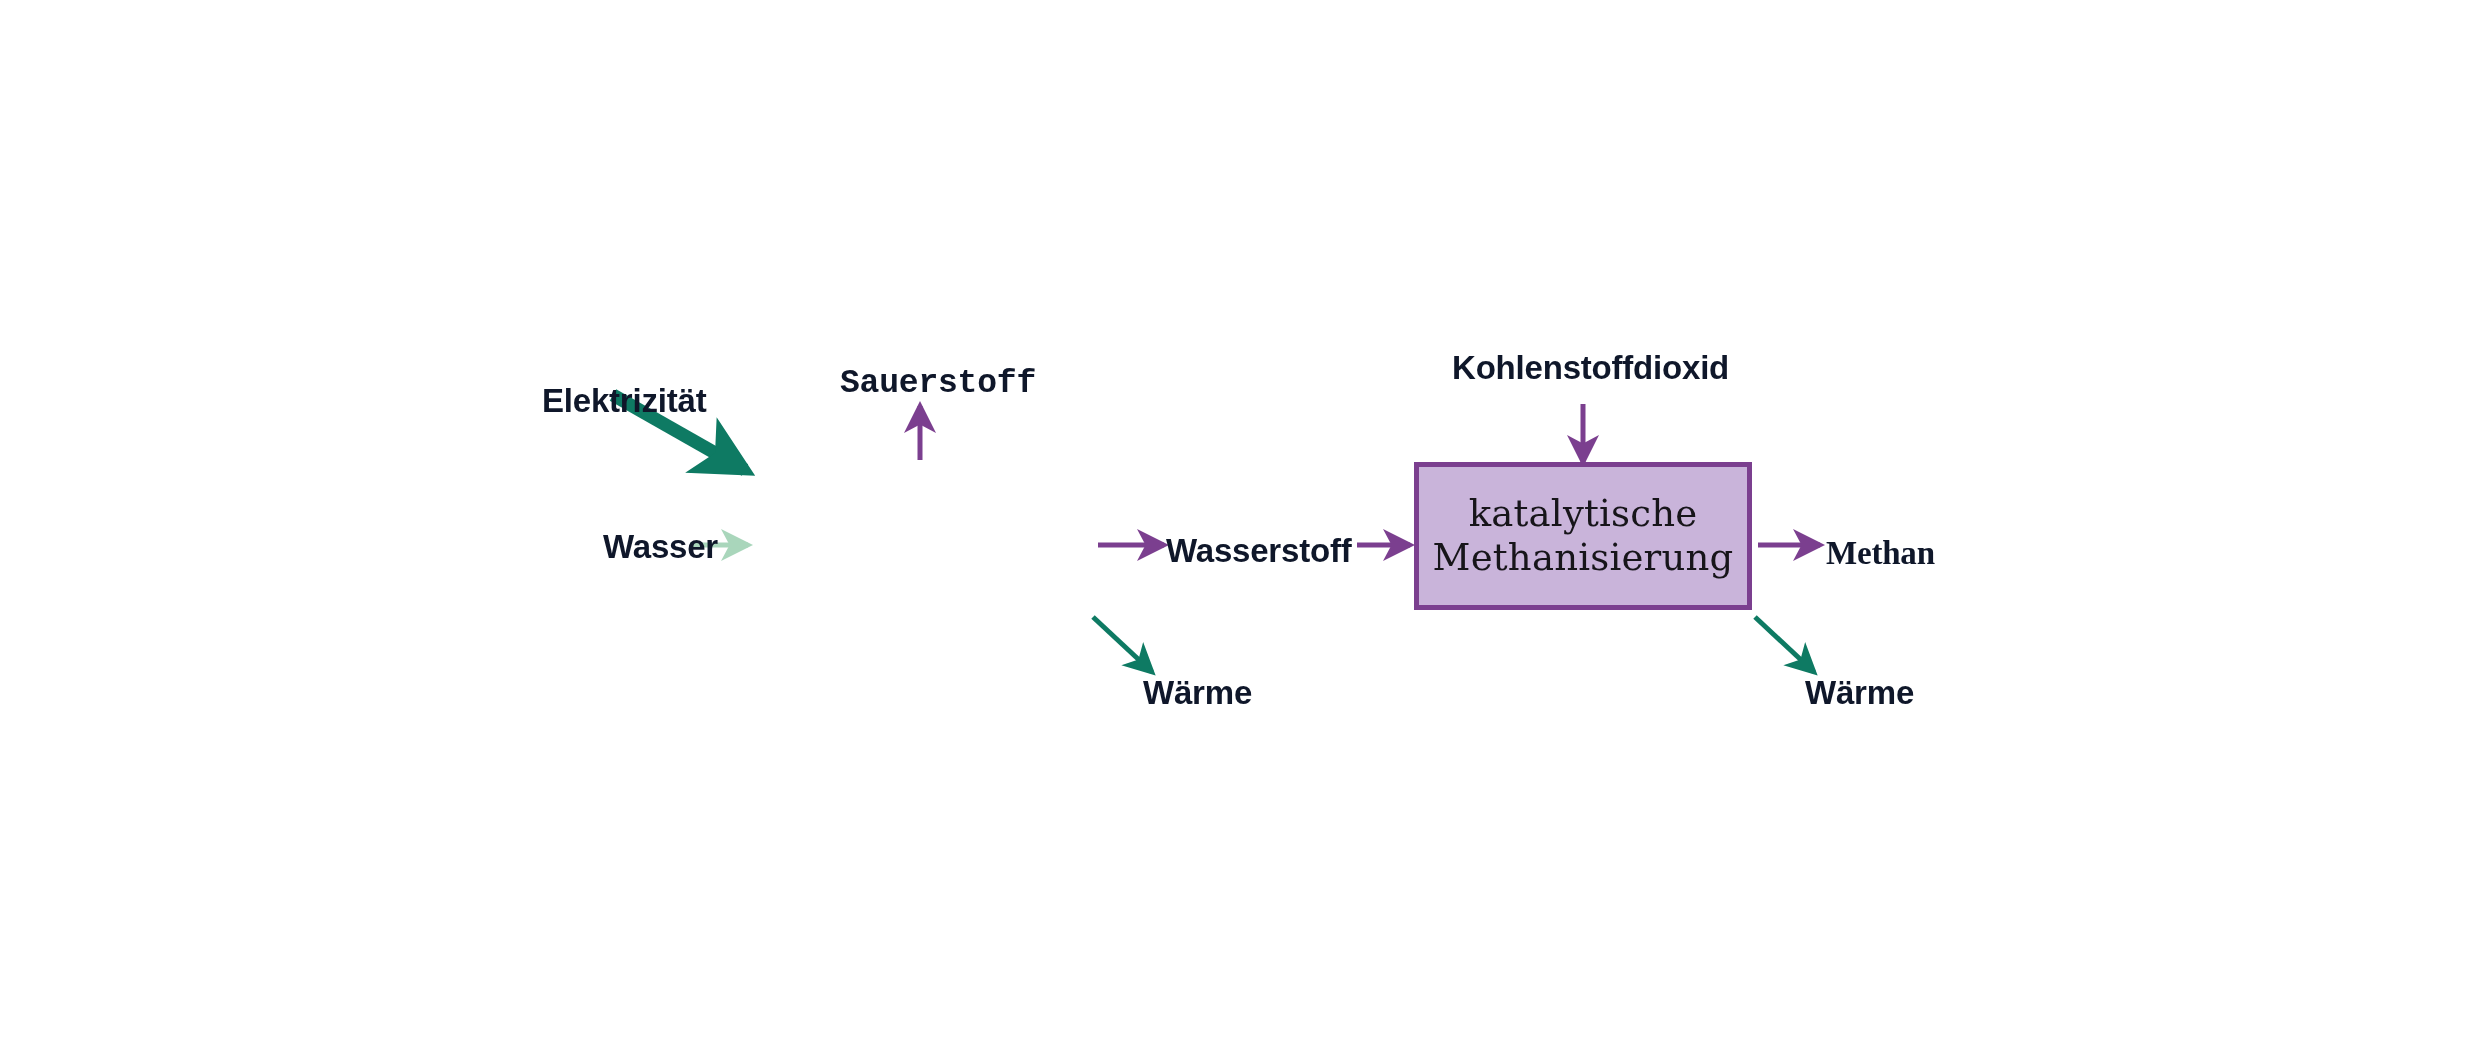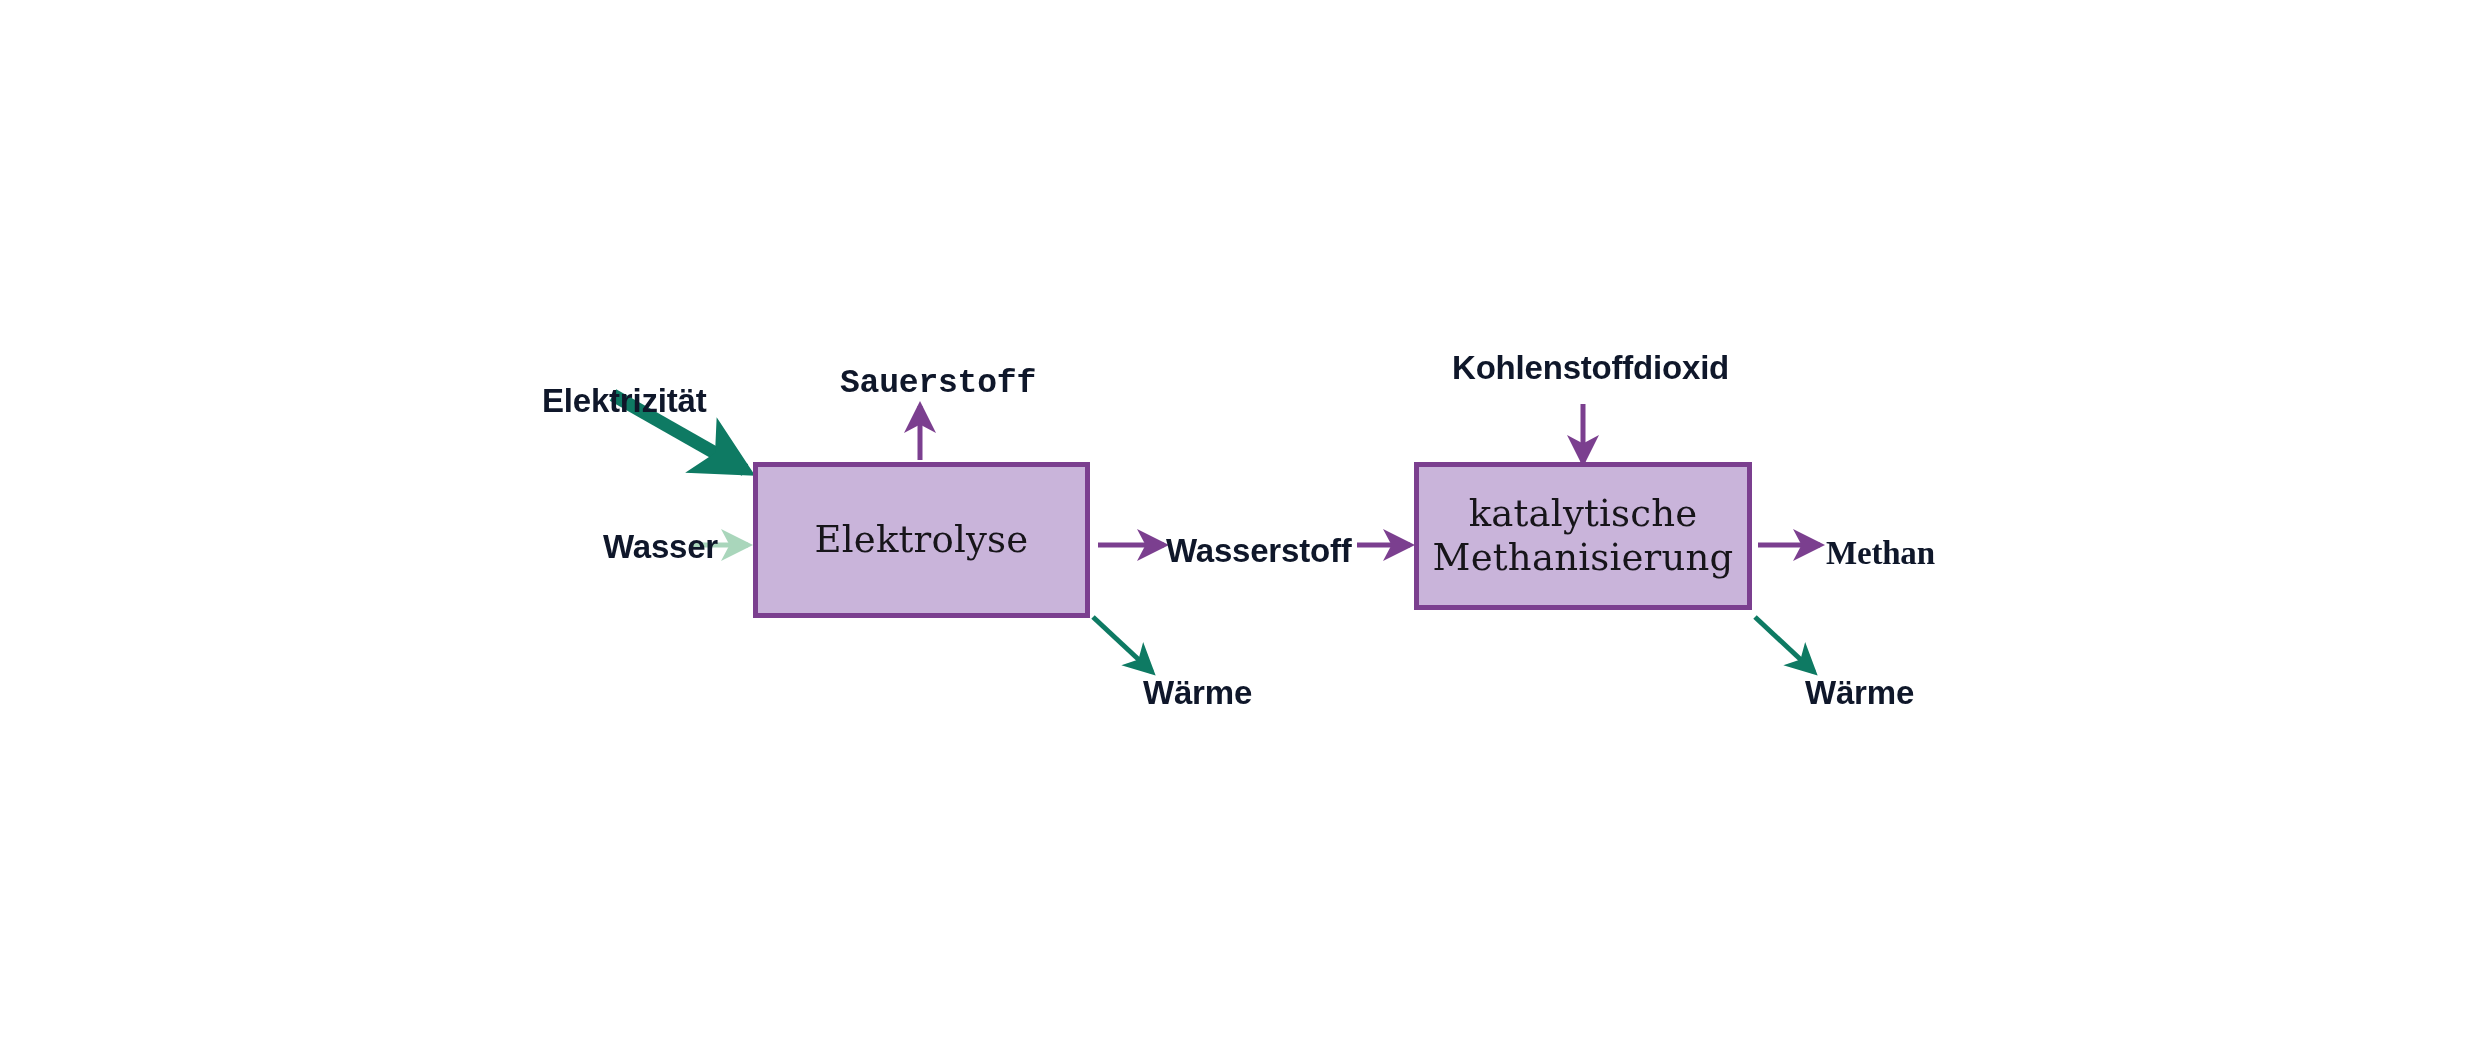--- a/index.html
+++ b/index.html
@@ -90,23 +90,20 @@
 
     <line x1="1357" y1="545" x2="1410" y2="545" stroke="#7b3f8f" stroke-width="5" marker-end="url(#head-purple)"></line>
 
     <line x1="1583" y1="404" x2="1583" y2="462" stroke="#7b3f8f" stroke-width="5" marker-end="url(#head-purple)"></line>
 
     <line x1="1758" y1="545" x2="1820" y2="545" stroke="#7b3f8f" stroke-width="5" marker-end="url(#head-purple)"></line>
 
     <line x1="1755" y1="617" x2="1814" y2="672" stroke="#0e7a63" stroke-width="5" marker-end="url(#head-teal)"></line>
   </svg>
 
-  <div class="proc-box" style="left:753px; top:462px; width:337px; height:156px;">
-    <span class="proc-label">Elektrolyse</span>
-  </div>
 
   <div class="proc-box" style="left:1414px; top:462px; width:338px; height:148px;">
     <span class="proc-label">katalytische
 Methanisierung</span>
   </div>
 
   <div class="flow-label" style="left:542px; top:382px;">Elektrizität</div>
 
   <div class="flow-label" style="left:570px; top:528px;margin-left:33px;">Wasser</div>
 

